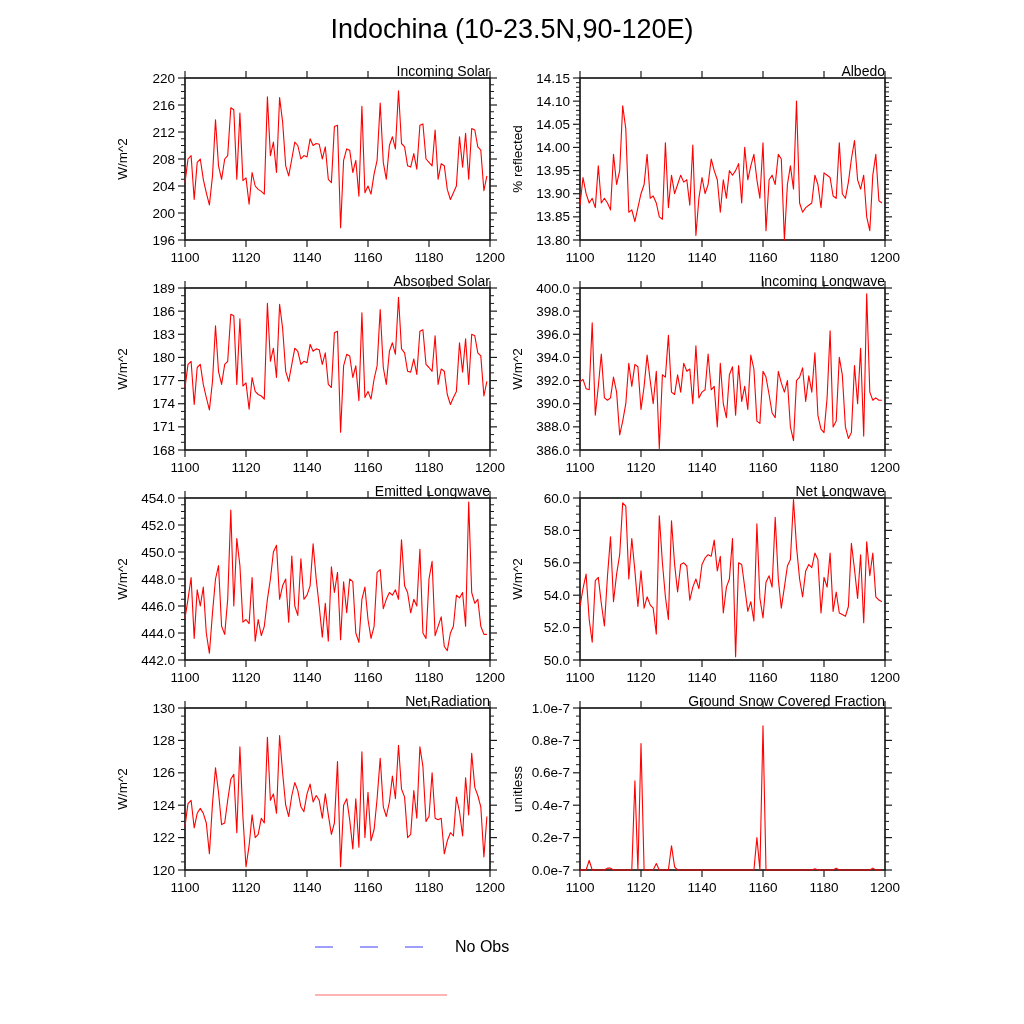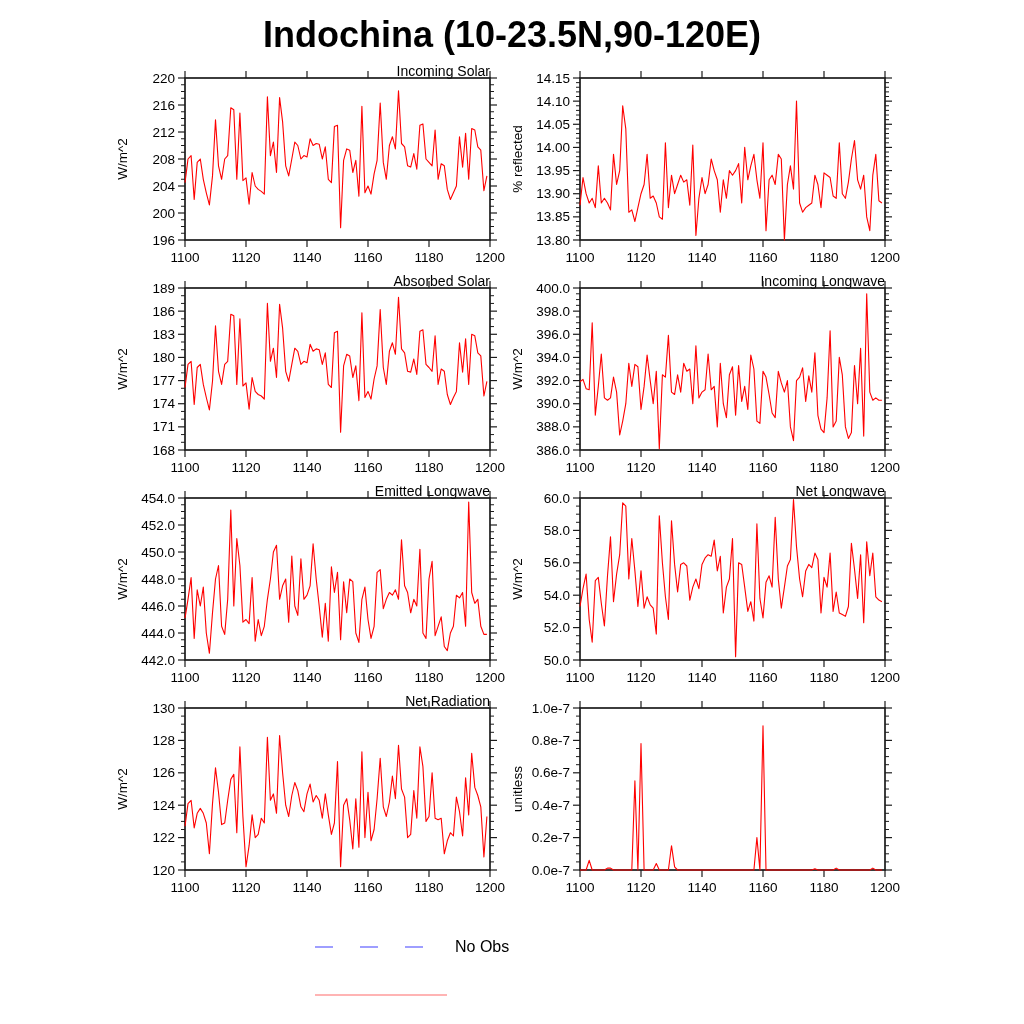--- a/index.html
+++ b/index.html
@@ -1,19 +1,19 @@
 <!DOCTYPE html>
 <html><head>
 <meta charset="utf-8">
 <style>
   html,body{margin:0;padding:0;background:#ffffff;}
   #canvas{position:relative;width:1024px;height:1024px;background:#ffffff;overflow:hidden;
           font-family:"Liberation Sans","DejaVu Sans",sans-serif;color:#000;}
   #main-title{position:absolute;top:14px;left:0;width:1024px;text-align:center;
-              font-size:36px;letter-spacing:0px;font-weight:bold;}
+              font-size:27px;letter-spacing:0px;}
   .panel{position:absolute;width:420px;height:225px;margin:0;}
   .ptitle{position:absolute;left:85px;width:305px;top:-2px;text-align:right;font-size:14px;}
   .ylab{position:absolute;left:22px;top:94px;transform:translate(-50%,-50%) rotate(-90deg);
         transform-origin:center;white-space:nowrap;font-size:13.5px;}
   svg.plot{position:absolute;left:0;top:0;}
   svg text.tick{font-family:"Liberation Sans","DejaVu Sans",sans-serif;font-size:13.5px;fill:#000;}
   .legend-row{position:absolute;display:flex;align-items:flex-start;font-size:16px;}
   .legend-row .swatch{margin-right:6px;}
   .legend-label{white-space:nowrap;}
 </style>
@@ -102,20 +102,21 @@
         <line x1="390" y1="19.75" x2="394" y2="19.75" stroke="#1c1c1c" stroke-width="1"></line>
         <line x1="78" y1="13" x2="85" y2="13" stroke="#1c1c1c" stroke-width="1.2"></line>
         <line x1="390" y1="13" x2="397" y2="13" stroke="#1c1c1c" stroke-width="1.2"></line>
         <text x="75" y="17.5" text-anchor="end" class="tick">220</text>
         <rect x="85" y="13" width="305" height="162" fill="none" stroke="#1c1c1c" stroke-width="1.7"></rect>
         <polyline points="85.0,117.6 88.0,94.0 91.1,90.6 94.2,134.5 97.2,97.4 100.3,94.0 103.3,114.3 106.3,127.8 109.4,139.9 112.5,110.9 115.5,54.8 118.5,100.8 121.6,114.3 124.7,94.0 127.7,90.6 130.8,42.7 133.8,44.7 136.8,114.3 139.9,48.1 142.9,115.6 146.0,112.9 149.1,139.2 152.1,107.5 155.2,121.0 158.2,124.4 161.3,126.4 164.3,129.1 167.4,31.9 170.4,90.6 173.4,77.1 176.5,107.5 179.6,32.6 182.6,56.9 185.7,100.8 188.7,110.9 191.8,94.0 194.8,77.1 197.8,80.5 200.9,94.0 203.9,90.6 207.0,92.0 210.1,73.8 213.1,80.5 216.2,78.5 219.2,79.2 222.3,94.0 225.3,81.8 228.3,114.3 231.4,117.6 234.4,61.6 237.5,60.3 240.6,162.8 243.6,95.3 246.7,83.9 249.7,85.2 252.8,107.5 255.8,95.3 258.9,131.1 261.9,41.3 264.9,127.8 268.0,121.0 271.0,129.1 274.1,108.8 277.1,95.3 280.2,38.0 283.3,97.4 286.3,114.3 289.4,80.5 292.4,71.7 295.4,83.9 298.5,25.8 301.5,78.5 304.6,81.8 307.6,100.8 310.7,102.1 313.8,88.6 316.8,104.1 319.9,60.3 322.9,58.9 326.0,94.0 329.0,97.4 332.1,100.8 335.1,65.0 338.1,114.3 341.2,98.7 344.3,100.8 347.3,124.4 350.4,134.5 353.4,127.8 356.4,121.0 359.5,71.7 362.6,102.1 365.6,68.3 368.7,114.3 371.7,63.6 374.8,65.0 377.8,81.8 380.8,85.2 383.9,125.7 386.9,110.9" fill="none" stroke="#ff0000" stroke-width="1.1" stroke-linejoin="round"></polyline>
       </svg>
   </figure>
 
   <figure class="panel" style="left:495px;top:65px">
+    <div class="ptitle">Albedo</div>
     <div class="ylab">% reflected</div>
     <svg class="plot" width="420" height="225">
         <line x1="85" y1="175" x2="85" y2="182" stroke="#1c1c1c" stroke-width="1.2"></line>
         <line x1="85" y1="13" x2="85" y2="6" stroke="#1c1c1c" stroke-width="1.2"></line>
         <text x="85" y="197" text-anchor="middle" class="tick">1100</text>
         <line x1="146" y1="175" x2="146" y2="182" stroke="#1c1c1c" stroke-width="1.2"></line>
         <line x1="146" y1="13" x2="146" y2="6" stroke="#1c1c1c" stroke-width="1.2"></line>
         <text x="146" y="197" text-anchor="middle" class="tick">1120</text>
         <line x1="207" y1="175" x2="207" y2="182" stroke="#1c1c1c" stroke-width="1.2"></line>
         <line x1="207" y1="13" x2="207" y2="6" stroke="#1c1c1c" stroke-width="1.2"></line>
@@ -614,20 +615,21 @@
         <line x1="390" y1="21.099999999999994" x2="394" y2="21.099999999999994" stroke="#1c1c1c" stroke-width="1"></line>
         <line x1="78" y1="13" x2="85" y2="13" stroke="#1c1c1c" stroke-width="1.2"></line>
         <line x1="390" y1="13" x2="397" y2="13" stroke="#1c1c1c" stroke-width="1.2"></line>
         <text x="75" y="17.5" text-anchor="end" class="tick">130</text>
         <rect x="85" y="13" width="305" height="162" fill="none" stroke="#1c1c1c" stroke-width="1.7"></rect>
         <polyline points="85.0,131.3 88.0,108.6 91.1,105.3 94.2,132.9 97.2,118.3 100.3,113.4 103.3,118.3 106.3,128.0 109.4,158.8 112.5,108.6 115.5,72.9 118.5,97.2 121.6,129.6 124.7,128.0 127.7,105.3 130.8,84.3 133.8,79.4 136.8,137.7 139.9,51.9 142.9,121.5 146.0,171.8 149.1,150.7 152.1,119.9 155.2,142.6 158.2,139.4 161.3,123.2 164.3,128.0 167.4,42.2 170.4,105.3 173.4,98.9 176.5,118.3 179.6,40.5 182.6,77.8 185.7,110.2 188.7,121.5 191.8,100.5 194.8,87.5 197.8,95.6 200.9,111.8 203.9,116.7 207.0,98.9 210.1,89.1 213.1,107.0 216.2,100.5 219.2,105.3 222.3,123.2 225.3,98.9 228.3,119.9 231.4,139.4 234.4,128.0 237.5,66.5 240.6,171.8 243.6,110.2 246.7,103.7 249.7,124.8 252.8,153.9 255.8,103.7 258.9,152.3 261.9,56.7 264.9,142.6 268.0,97.2 271.0,145.8 274.1,134.5 277.1,103.7 280.2,63.2 283.3,111.8 286.3,121.5 289.4,107.0 292.4,81.0 295.4,103.7 298.5,50.3 301.5,94.0 304.6,102.1 307.6,142.6 310.7,139.4 313.8,95.6 316.8,123.2 319.9,51.9 322.9,71.3 326.0,126.4 329.0,121.5 332.1,77.8 335.1,123.2 338.1,124.8 341.2,123.2 344.3,158.8 347.3,145.8 350.4,137.7 353.4,141.0 356.4,102.1 359.5,116.7 362.6,141.0 365.6,82.7 368.7,119.9 371.7,58.4 374.8,92.4 377.8,100.5 380.8,111.8 383.9,162.0 386.9,121.5" fill="none" stroke="#ff0000" stroke-width="1.1" stroke-linejoin="round"></polyline>
       </svg>
   </figure>
 
   <figure class="panel" style="left:495px;top:695px">
+    <div class="ptitle">Ground Snow Covered Fraction</div>
     <div class="ylab">unitless</div>
     <svg class="plot" width="420" height="225">
         <line x1="85" y1="175" x2="85" y2="182" stroke="#1c1c1c" stroke-width="1.2"></line>
         <line x1="85" y1="13" x2="85" y2="6" stroke="#1c1c1c" stroke-width="1.2"></line>
         <text x="85" y="197" text-anchor="middle" class="tick">1100</text>
         <line x1="146" y1="175" x2="146" y2="182" stroke="#1c1c1c" stroke-width="1.2"></line>
         <line x1="146" y1="13" x2="146" y2="6" stroke="#1c1c1c" stroke-width="1.2"></line>
         <text x="146" y="197" text-anchor="middle" class="tick">1120</text>
         <line x1="207" y1="175" x2="207" y2="182" stroke="#1c1c1c" stroke-width="1.2"></line>
         <line x1="207" y1="13" x2="207" y2="6" stroke="#1c1c1c" stroke-width="1.2"></line>

